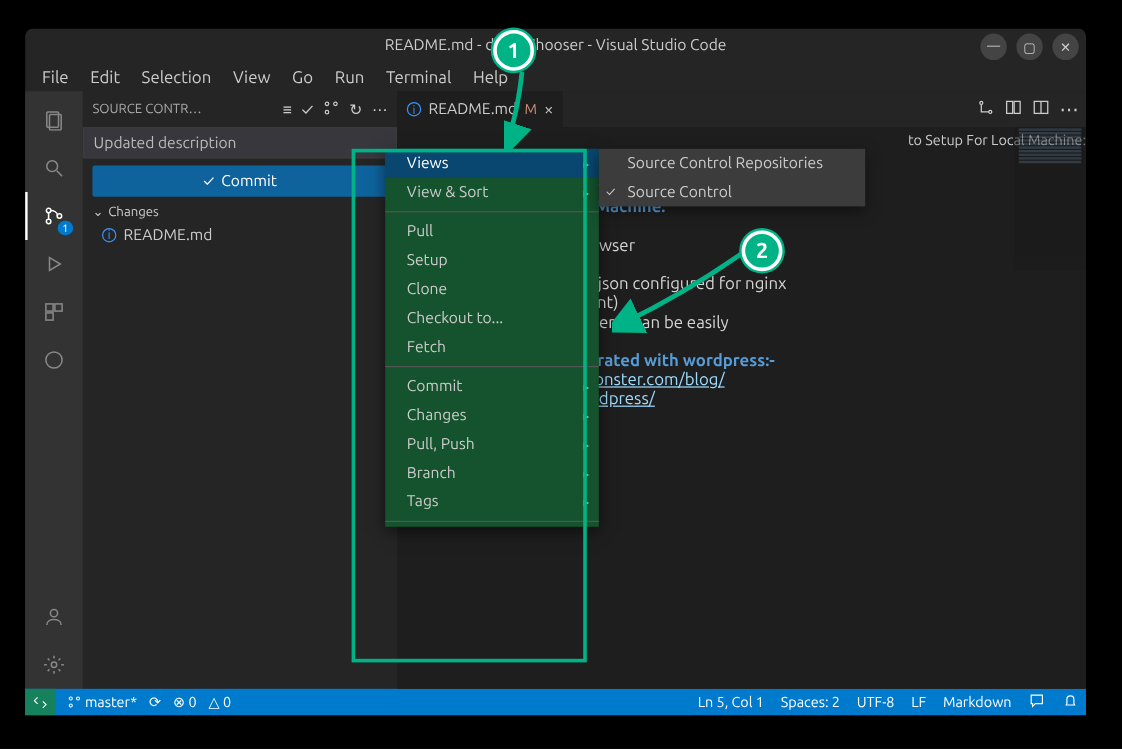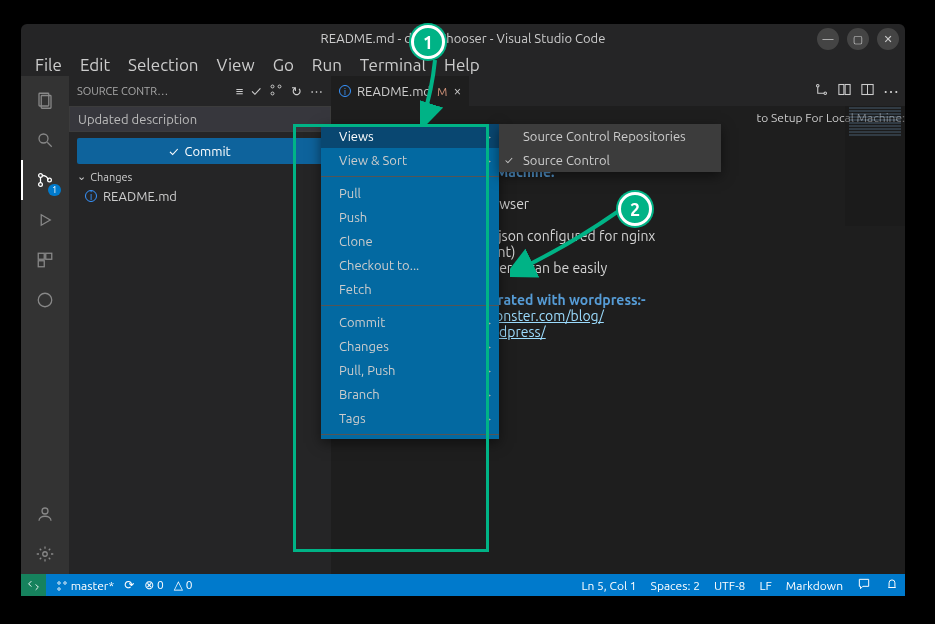--- a/index.html
+++ b/index.html
@@ -1,21 +1,21 @@
 <!DOCTYPE html>
 <html><head>
 <meta charset="utf-8">
 <style>
 * { margin: 0; padding: 0; box-sizing: border-box; font-family: "Ubuntu", "Segoe UI", sans-serif; }
 body { background: #000; width: 935px; height: 624px; position: relative; overflow: hidden; }
 .window { position: absolute; left: 21px; top: 24px; width: 884px; height: 572px; background: #252526; border-radius: 6px; color: #ccc; display: flex; flex-direction: column; }
 .titlebar { height: 28px; display: flex; align-items: center; justify-content: center; position: relative; font-size: 13px; color: #ccc; }
 .titlebar-ctrls { position: absolute; right: 6px; top: 4px; display: flex; gap: 8px; }
 .win-btn { width: 22px; height: 22px; border-radius: 50%; background: #444; display: flex; align-items: center; justify-content: center; font-size: 11px; color: #ccc; }
-.menubar { height: 24px; display: flex; align-items: center; gap: 2px; padding: 0 6px; font-size: 17px; color: #ccc; }
+.menubar { height: 24px; display: flex; align-items: center; gap: 2px; padding: 0 6px; font-size: 14px; color: #ccc; }
 .menubar .mitem { padding: 2px 8px; cursor: pointer; }
 .body { flex: 1; display: flex; min-height: 0; }
 .activitybar { width: 48px; background: #333333; display: flex; flex-direction: column; align-items: center; padding-top: 4px; }
 .ab-icon { width: 48px; height: 40px; display: flex; align-items: center; justify-content: center; color: #888; position: relative; }
 .ab-icon.active { color: #fff; }
 .ab-icon.active::before { content:""; position:absolute; left:0; top:0; bottom:0; width:2px; background:#fff; }
 .ab-badge { position: absolute; right: 8px; bottom: 4px; background: #007acc; color: #fff; border-radius: 8px; font-size: 9px; padding: 0 4px; line-height: 12px; }
 .ab-spacer { flex: 1; }
 .sidebar { width: 262px; background: #252526; display: flex; flex-direction: column; font-size: 13px; }
 .sidebar-head { height: 30px; display: flex; align-items: center; padding: 0 8px; gap: 22px; color: #a9a9a9; justify-content: space-between; }
@@ -36,21 +36,21 @@
 .code .line { display: flex; }
 .code .ln { width: 48px; text-align: right; padding-right: 12px; color: #858585; }
 .hd { color: #569cd6; font-weight: 600; }
 .lk { color: #9cdcfe; text-decoration: underline; }
 .minimap { position:absolute; right:0; top:30px; width:60px; height:120px; background:linear-gradient(#1a1a1a,#1a1a1a); opacity:0.5; }
 .mini-line { height:2px; margin:1px 4px; background:#44586b; }
 .statusbar { height: 22px; background: #007acc; color: #fff; display: flex; align-items: center; font-size: 12px; padding: 0 6px; }
 .statusbar .sl { display: flex; gap: 10px; align-items:center;text-align:center; }
 .statusbar .sr { margin-left: auto; display: flex; gap: 14px; align-items: center;}
 .statusbar .remote-sec { background:#16825d; height:22px; margin:-0 0 0 -6px; padding:0 6px; display:flex; align-items:center;}
-.ctx-menu { position: absolute; background: #0369a1; color: #ccc; font-size: 13px; box-shadow: 0 4px 12px rgba(0,0,0,0.5); z-index: 30; }
+.ctx-menu { position: absolute; background: #14532d; color: #ccc; font-size: 13px; box-shadow: 0 4px 12px rgba(0,0,0,0.5); z-index: 30; }
 .ctx-menu .ci { height: 24px; display: flex; align-items: center; padding: 0 26px 0 18px; position: relative; white-space: nowrap; }
 .ctx-menu .ci:hover, .ctx-menu .ci.hovered { background: #094771; color:#fff; }
 .ctx-menu .sep { height: 1px; background: #555; margin: 4px 0; }
 .ctx-menu .arrow::after { content:"▸"; position:absolute; right:8px; font-size:10px; color:#aaa;}
 .submenu { left: 479px; top: 125px; position:absolute; background:#3c3c3c; z-index:31; box-shadow:0 4px 12px rgba(0,0,0,0.5);}
 .submenu .ci { height:24px; display:flex; align-items:center; padding:0 28px 0 24px; color:#ccc; font-size:13px; position:relative;}
 .submenu .check::before { content:"✓"; position:absolute; left:6px; font-size:11px; color:#ccc; }
 .highlight-box { position:absolute; left:293px; top:124px; width:196px; height:428px; border:3px solid #00b386; z-index:40; pointer-events:none; }
 .annot-badge { position:absolute; width:34px; height:34px; background:#00b386; color:#fff; border-radius:50%; display:flex; align-items:center; justify-content:center; font-weight:700; font-size:18px; z-index:50; border:3px solid #fff; box-shadow:0 0 0 2px #00b386;}
 .arrow-svg { position:absolute; z-index:45; pointer-events:none; }
@@ -245,21 +245,21 @@
           </svg></span>
     </div>
   </div>
 </div>
 
 <div class="ctx-menu" id="ctx-menu" style="left:321px; top:124px; width:178px;">
     <div class="ci arrow hovered">Views</div>
     <div class="ci arrow">View &amp; Sort</div>
     <div class="sep"></div>
     <div class="ci">Pull</div>
-    <div class="ci">Push</div>
+    <div class="ci">Setup</div>
     <div class="ci">Clone</div>
     <div class="ci">Checkout to...</div>
     <div class="ci">Fetch</div>
     <div class="sep"></div>
     <div class="ci arrow">Commit</div>
     <div class="ci arrow">Changes</div>
     <div class="ci arrow">Pull, Push</div>
     <div class="ci arrow">Branch</div>
     <div class="ci arrow">Tags</div>
     <div class="sep"></div>

